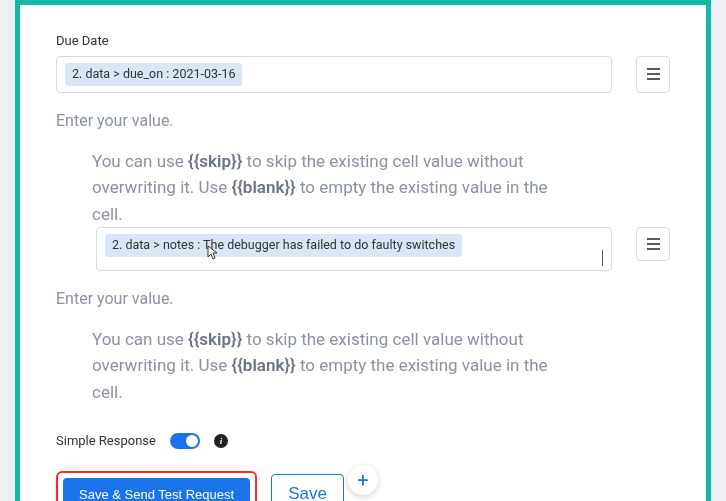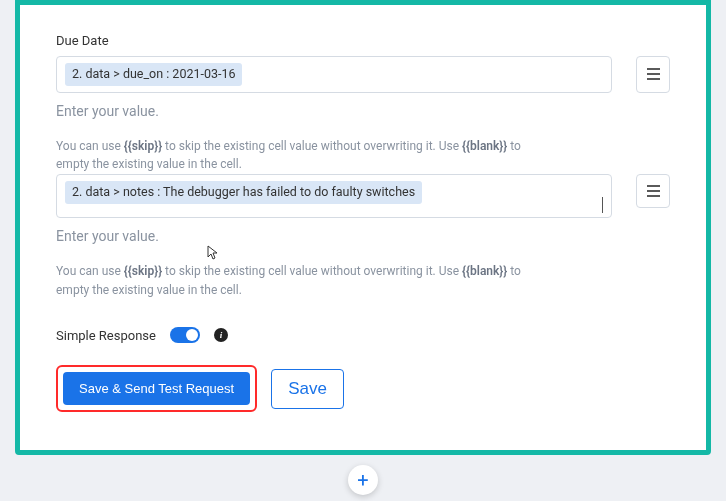--- a/index.html
+++ b/index.html
@@ -70,30 +70,31 @@
     border: 1px solid #d5dbe3;
     border-radius: 4px;
     display: flex;
     align-items: center;
     justify-content: center;
     background: #fff;
     cursor: pointer;
   }
   .menu-btn svg { stroke: #5a5a5a; }
   .hint {
-    font-size: 14px;
+    font-size: 16px;
     color: #8a93a0;
-    margin-top: 10px;
+    margin-top: 18px;
   }
   .help-text {
-    font-size: 12px;
+    font-size: 17px;
     color: #8a93a0;
     line-height: 1.55;
     margin-top: 18px;
     max-width: 470px;
+    margin-left: 36px;
   }
   .help-text strong {
     color: #6b7483;
     font-weight: 600;
   }
   .toggle-row {
     display: flex;
     align-items: center;
     gap: 14px;
     margin-top: 28px;
@@ -208,21 +209,21 @@
           <line x1="1" y1="11" x2="14" y2="11"></line>
       </svg>
     </div>
   </div>
   <div class="hint">Enter your value.</div>
   <div class="help-text">
     <span>You can use </span><strong>{{skip}}</strong><span> to skip the existing cell value without overwriting it. Use </span><strong>{{blank}}</strong><span> to empty the existing value in the cell.</span>
   </div>
 
   <div class="input-row">
-    <div class="token-input multi" style="position:relative;">
+    <div class="token-input multi" style="position:relative;margin-left:40px;">
       <span class="token" style="max-width:420px;">2. data &gt; notes : The debugger has failed to do faulty switches</span>
       <span class="caret" style="position:absolute; right:8px; top:22px;"></span>
     </div>
     <div class="menu-btn" style="align-self:flex-start; height:34px;">
       <svg width="15" height="12" viewBox="0 0 15 12" fill="none" stroke-width="2">
         <line x1="1" y1="1" x2="14" y2="1"></line>
           <line x1="1" y1="6" x2="14" y2="6"></line>
           <line x1="1" y1="11" x2="14" y2="11"></line>
       </svg>
     </div>

